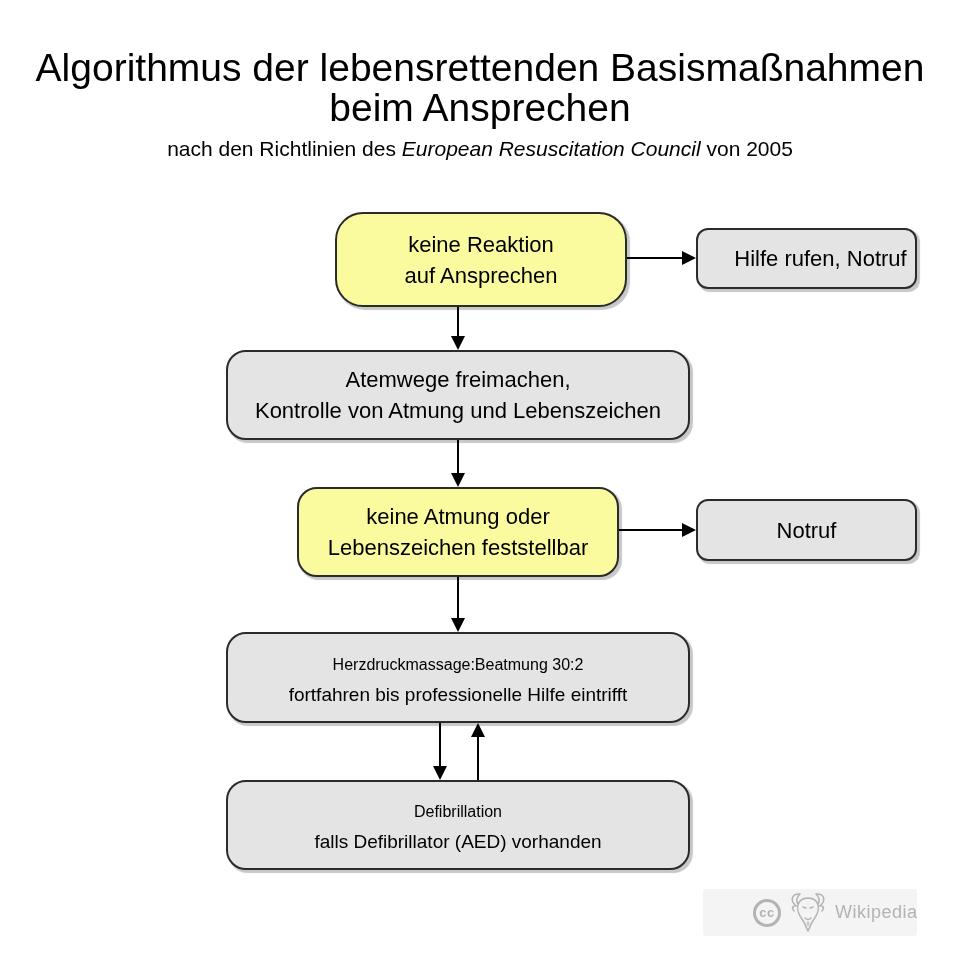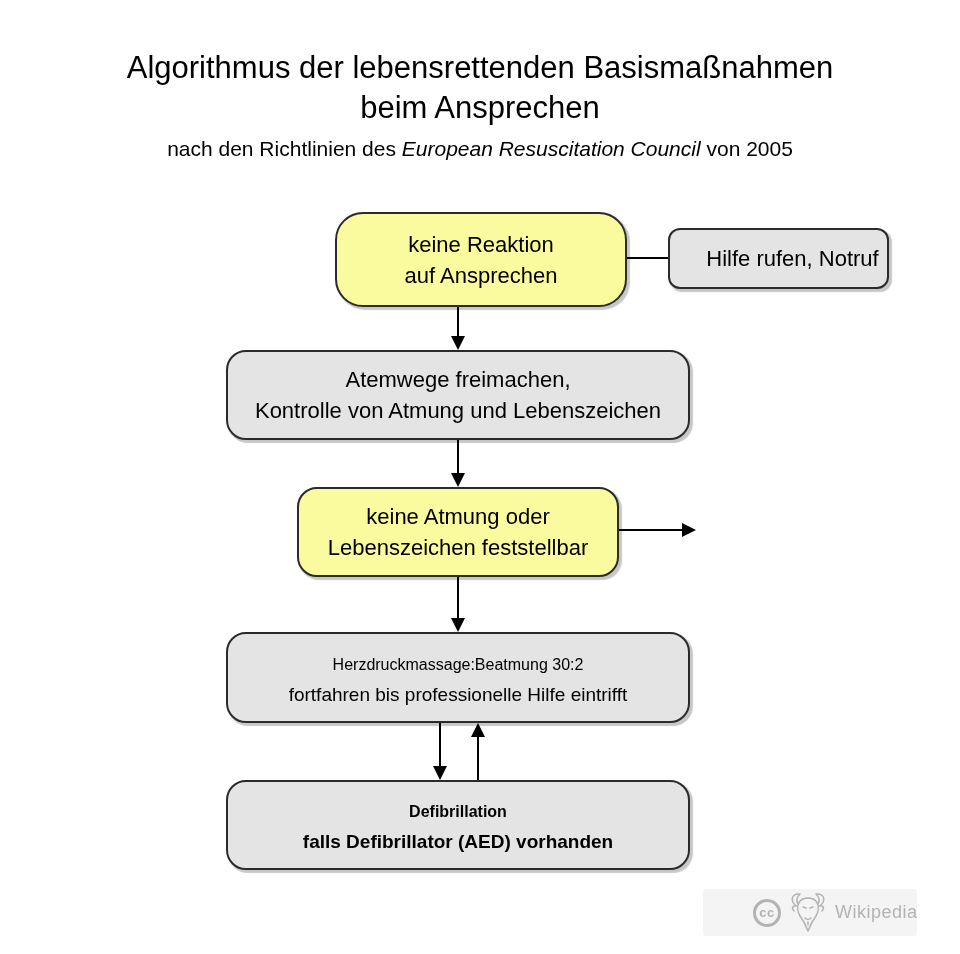--- a/index.html
+++ b/index.html
@@ -26,21 +26,21 @@
     overflow:hidden;
   }
   
   .header{
     position:absolute;
     left:0; top:48px;
     width:960px;
     text-align:center;
   }
   .title{
-    font-size:31px;
+    font-size:39px;
     line-height:40px;
     font-weight:normal;
     margin:0;
   }
   .subtitle{
     margin:8px 0 0 0;
     font-size:21px;
     line-height:26px;
   }
   .subtitle em{}
@@ -60,26 +60,26 @@
   .node .l1,.node .l2{
     font-size:22px;
     line-height:31px;
     white-space:nowrap;
   }
   .node.highlight{background:var(--highlight-fill);}
   .node.big .l1{font-size:16px;line-height:33px;}
   .node.big .l2{font-size:19px;line-height:27px;}
 
   #node-no-reaction   {left:335px; top:212px; width:292px; height:95px; border-radius:28px;}
-  #node-call-help     {left:668px; top:228px; width:221px; height:61px; border-radius:12px;padding-left:28px;}
+  #node-call-help     {left:696px; top:228px; width:221px; height:61px; border-radius:12px;padding-left:28px;}
   #node-airways       {left:226px; top:350px; width:464px; height:90px; border-radius:20px;}
   #node-no-breathing  {left:297px; top:487px; width:322px; height:90px; border-radius:20px;}
   #node-emergency-call{left:696px; top:499px; width:221px; height:62px; border-radius:12px;}
   #node-cpr           {left:226px; top:632px; width:464px; height:91px; border-radius:20px;}
-  #node-defibrillation{left:226px; top:780px; width:464px; height:90px; border-radius:20px;font-weight:bold;}
+  #node-defibrillation{left:226px; top:780px; width:464px; height:90px; border-radius:20px;}
 
   
   .arrows{
     position:absolute;
     left:0; top:0;
     width:960px;
     height:954px;
     pointer-events:none;
   }
   .arrows line{stroke:var(--arrow);stroke-width:2;}
@@ -176,20 +176,23 @@
   <div id="node-airways" class="node">
     <div class="l1">Atemwege freimachen,</div>
     <div class="l2">Kontrolle von Atmung und Lebenszeichen</div>
   </div>
 
   <div id="node-no-breathing" class="node highlight">
     <div class="l1">keine Atmung oder</div>
     <div class="l2">Lebenszeichen feststellbar</div>
   </div>
 
+  <div id="node-emergency-call" class="node">
+    <div class="l1">Notruf</div>
+  </div>
 
   <div id="node-cpr" class="node big">
     <div class="l1">Herzdruckmassage:Beatmung 30:2</div>
     <div class="l2">fortfahren bis professionelle Hilfe eintrifft</div>
   </div>
 
   <div id="node-defibrillation" class="node big">
     <div class="l1">Defibrillation</div>
     <div class="l2">falls Defibrillator (AED) vorhanden</div>
   </div>

